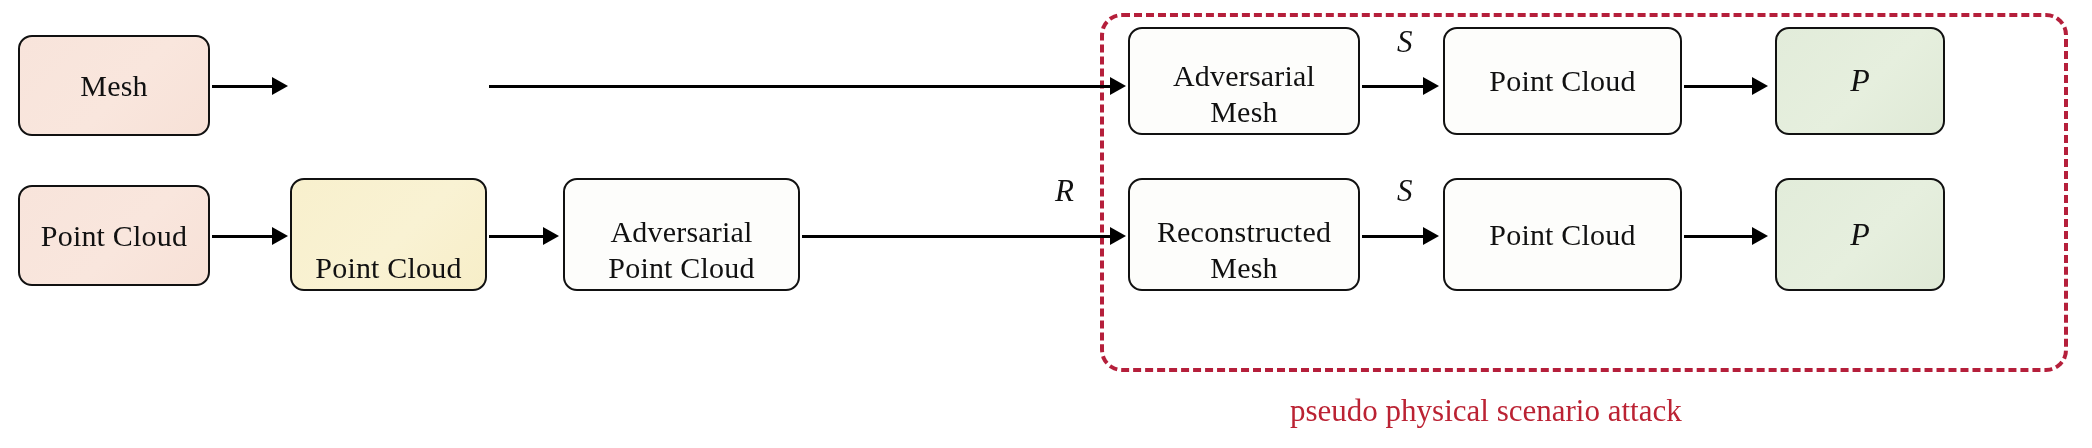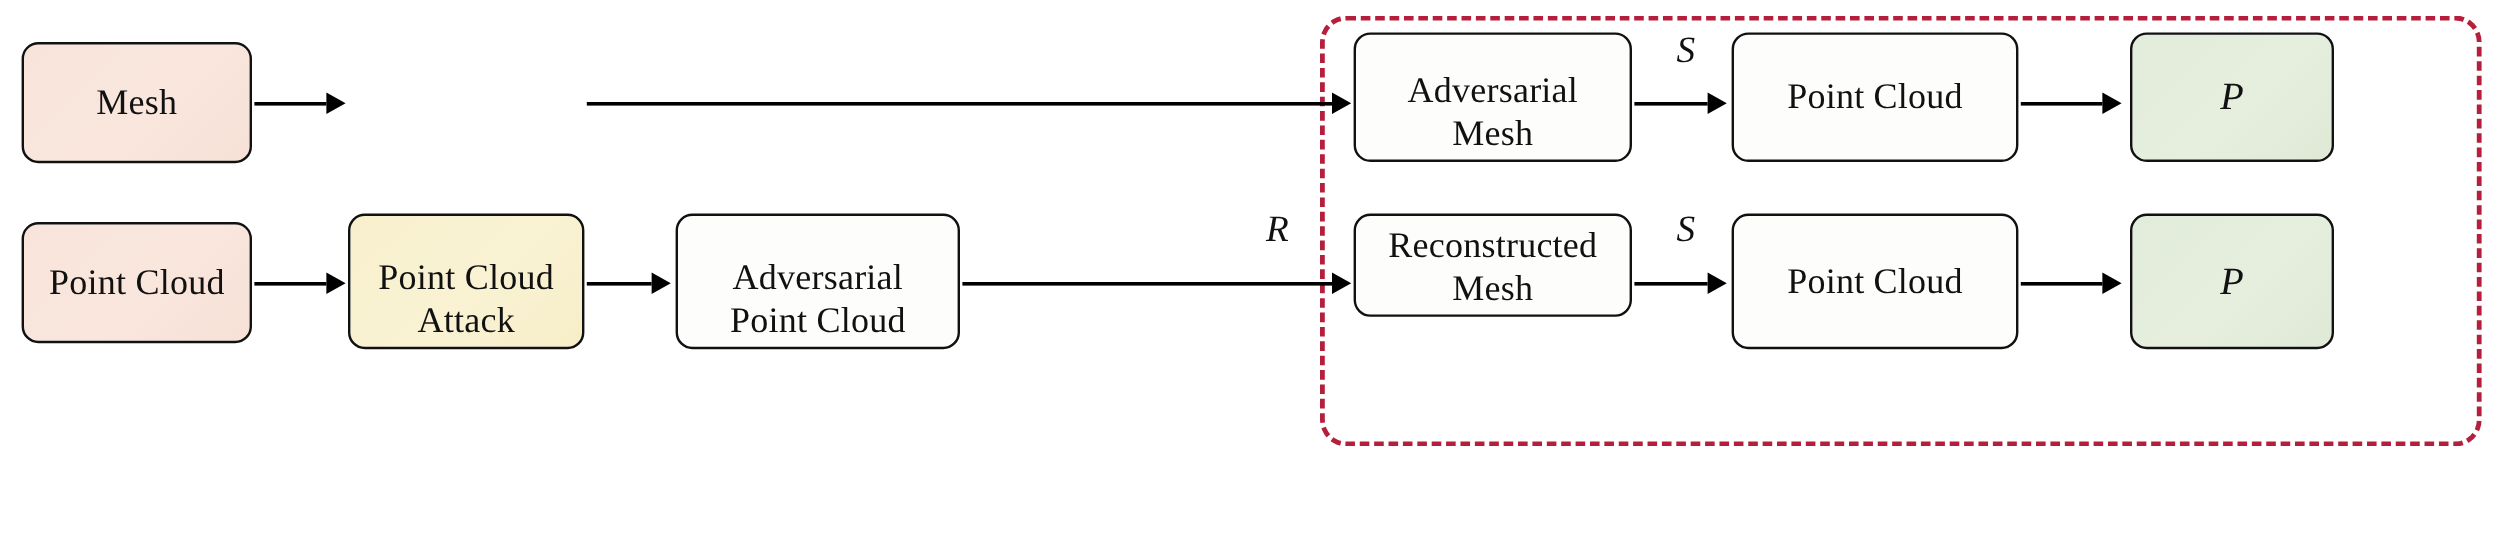--- a/index.html
+++ b/index.html
@@ -127,39 +127,38 @@
   <div class="node fill-pink" style="left:18px; top:185px; width:192px; height:101px;">
     <span class="lbl">Point Cloud</span>
   </div>
 
   <div class="arrow-line" style="left:212px; top:235px; width:60px;"></div>
   <div class="arrow-head" style="left:272px; top:227px;"></div>
 
   <div class="node fill-yellow two-line" style="left:290px; top:178px; width:197px; height:113px;">
     <span>
       <span class="lbl">Point Cloud</span>
-      <span class="lbl">Attack</span>
     </span>
   </div>
 
   <div class="arrow-line" style="left:489px; top:235px; width:54px;"></div>
   <div class="arrow-head" style="left:543px; top:227px;"></div>
 
   <div class="node fill-white two-line" style="left:563px; top:178px; width:237px; height:113px;">
     <span>
       <span class="lbl">Adversarial</span>
       <span class="lbl">Point Cloud</span>
     </span>
   </div>
 
   <div class="edge-label" style="left:1055px; top:173px;">R</div>
   <div class="arrow-line" style="left:802px; top:235px; width:308px;"></div>
   <div class="arrow-head" style="left:1110px; top:227px;"></div>
 
-  <div class="node fill-white two-line" style="left:1128px; top:178px; width:232px; height:86px;">
+  <div class="node fill-white two-line" style="left:1128px; top:178px; width:232px; height:113px;">
     <span>
       <span class="lbl">Reconstructed</span>
       <span class="lbl">Mesh</span>
     </span>
   </div>
 
   <div class="edge-label" style="left:1397px; top:173px;">S</div>
   <div class="arrow-line" style="left:1362px; top:235px; width:61px;"></div>
   <div class="arrow-head" style="left:1423px; top:227px;"></div>
 
@@ -167,14 +166,15 @@
     <span class="lbl">Point Cloud</span>
   </div>
 
   <div class="arrow-line" style="left:1684px; top:235px; width:68px;"></div>
   <div class="arrow-head" style="left:1752px; top:227px;"></div>
 
   <div class="node fill-green italic" style="left:1775px; top:178px; width:170px; height:113px;">
     <span class="lbl">P</span>
   </div>
 
+  <div class="group-caption" style="left:1290px; top:393px;">pseudo physical scenario attack</div>
 
 </div>
 
 </body></html>

